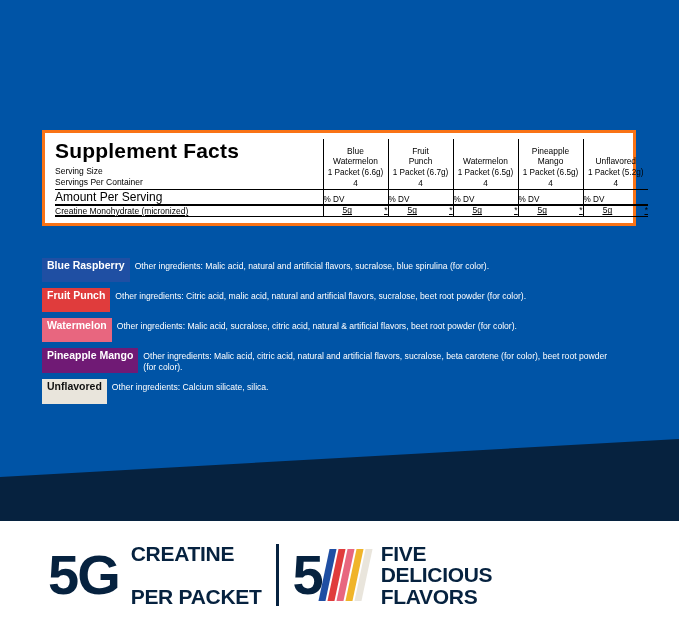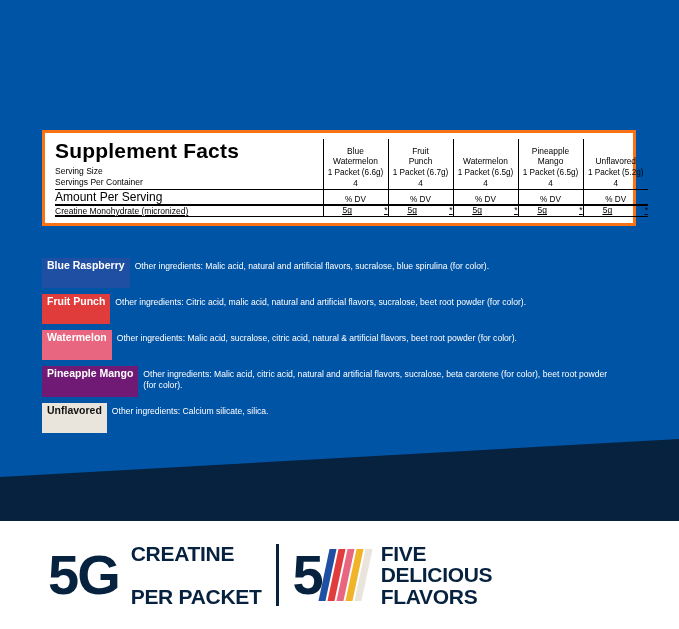--- a/index.html
+++ b/index.html
@@ -76,42 +76,42 @@
   .title-row td { padding-bottom: 0; }
 
   .serv-row td { padding-top: 2px; }
   .serv-left { font-size: 8.5px; line-height: 1.35; padding-left: 2px; }
   .serv-val { text-align: center; font-size: 8.2px; line-height: 1.35; margin-left: 10px; }
 
   .rule-thin { border-bottom: 1px solid #000; }
   .rule-med { border-bottom: 2px solid #000; }
 
   .aps { font-size: 12px; font-weight: bold; padding: 1px 0 1px 2px; }
-  .dv { text-align: center; font-size: 8.2px; padding-right: 4px; }
+  .dv { text-align: left; font-size: 8.2px; padding-right: 4px; }
   .ing-row td { font-size: 8.5px; padding: 1px 0 1px 2px; text-decoration: underline; }
   .amt { text-align: center; font-size: 8.4px; }
   .star { text-align: right; font-size: 8.4px; padding-right: 4px; }
   .foot { font-size: 8px; padding: 2px 0 0 2px; }
 
   
   .desc-wrap {
     position: absolute;
     left: 42px;
     top: 258px;
     width: 600px;
   }
   .desc-row {
     display: flex;
     align-items: flex-start;
     margin-bottom: 6px;
   }
   .chip {
     font-size: 10.5px;
     font-weight: bold;
-    padding: 1px 5px 16px 5px;
+    padding: 1px 5px 10px 5px;
     color: #fff;
     white-space: nowrap;
     line-height: 1.25;
   }
   .chip.unflavored { color: #111; }
   .desc-text {
     font-size: 8.6px;
     color: #ffffff;
     line-height: 1.28;
     padding: 3px 0 0 5px;

